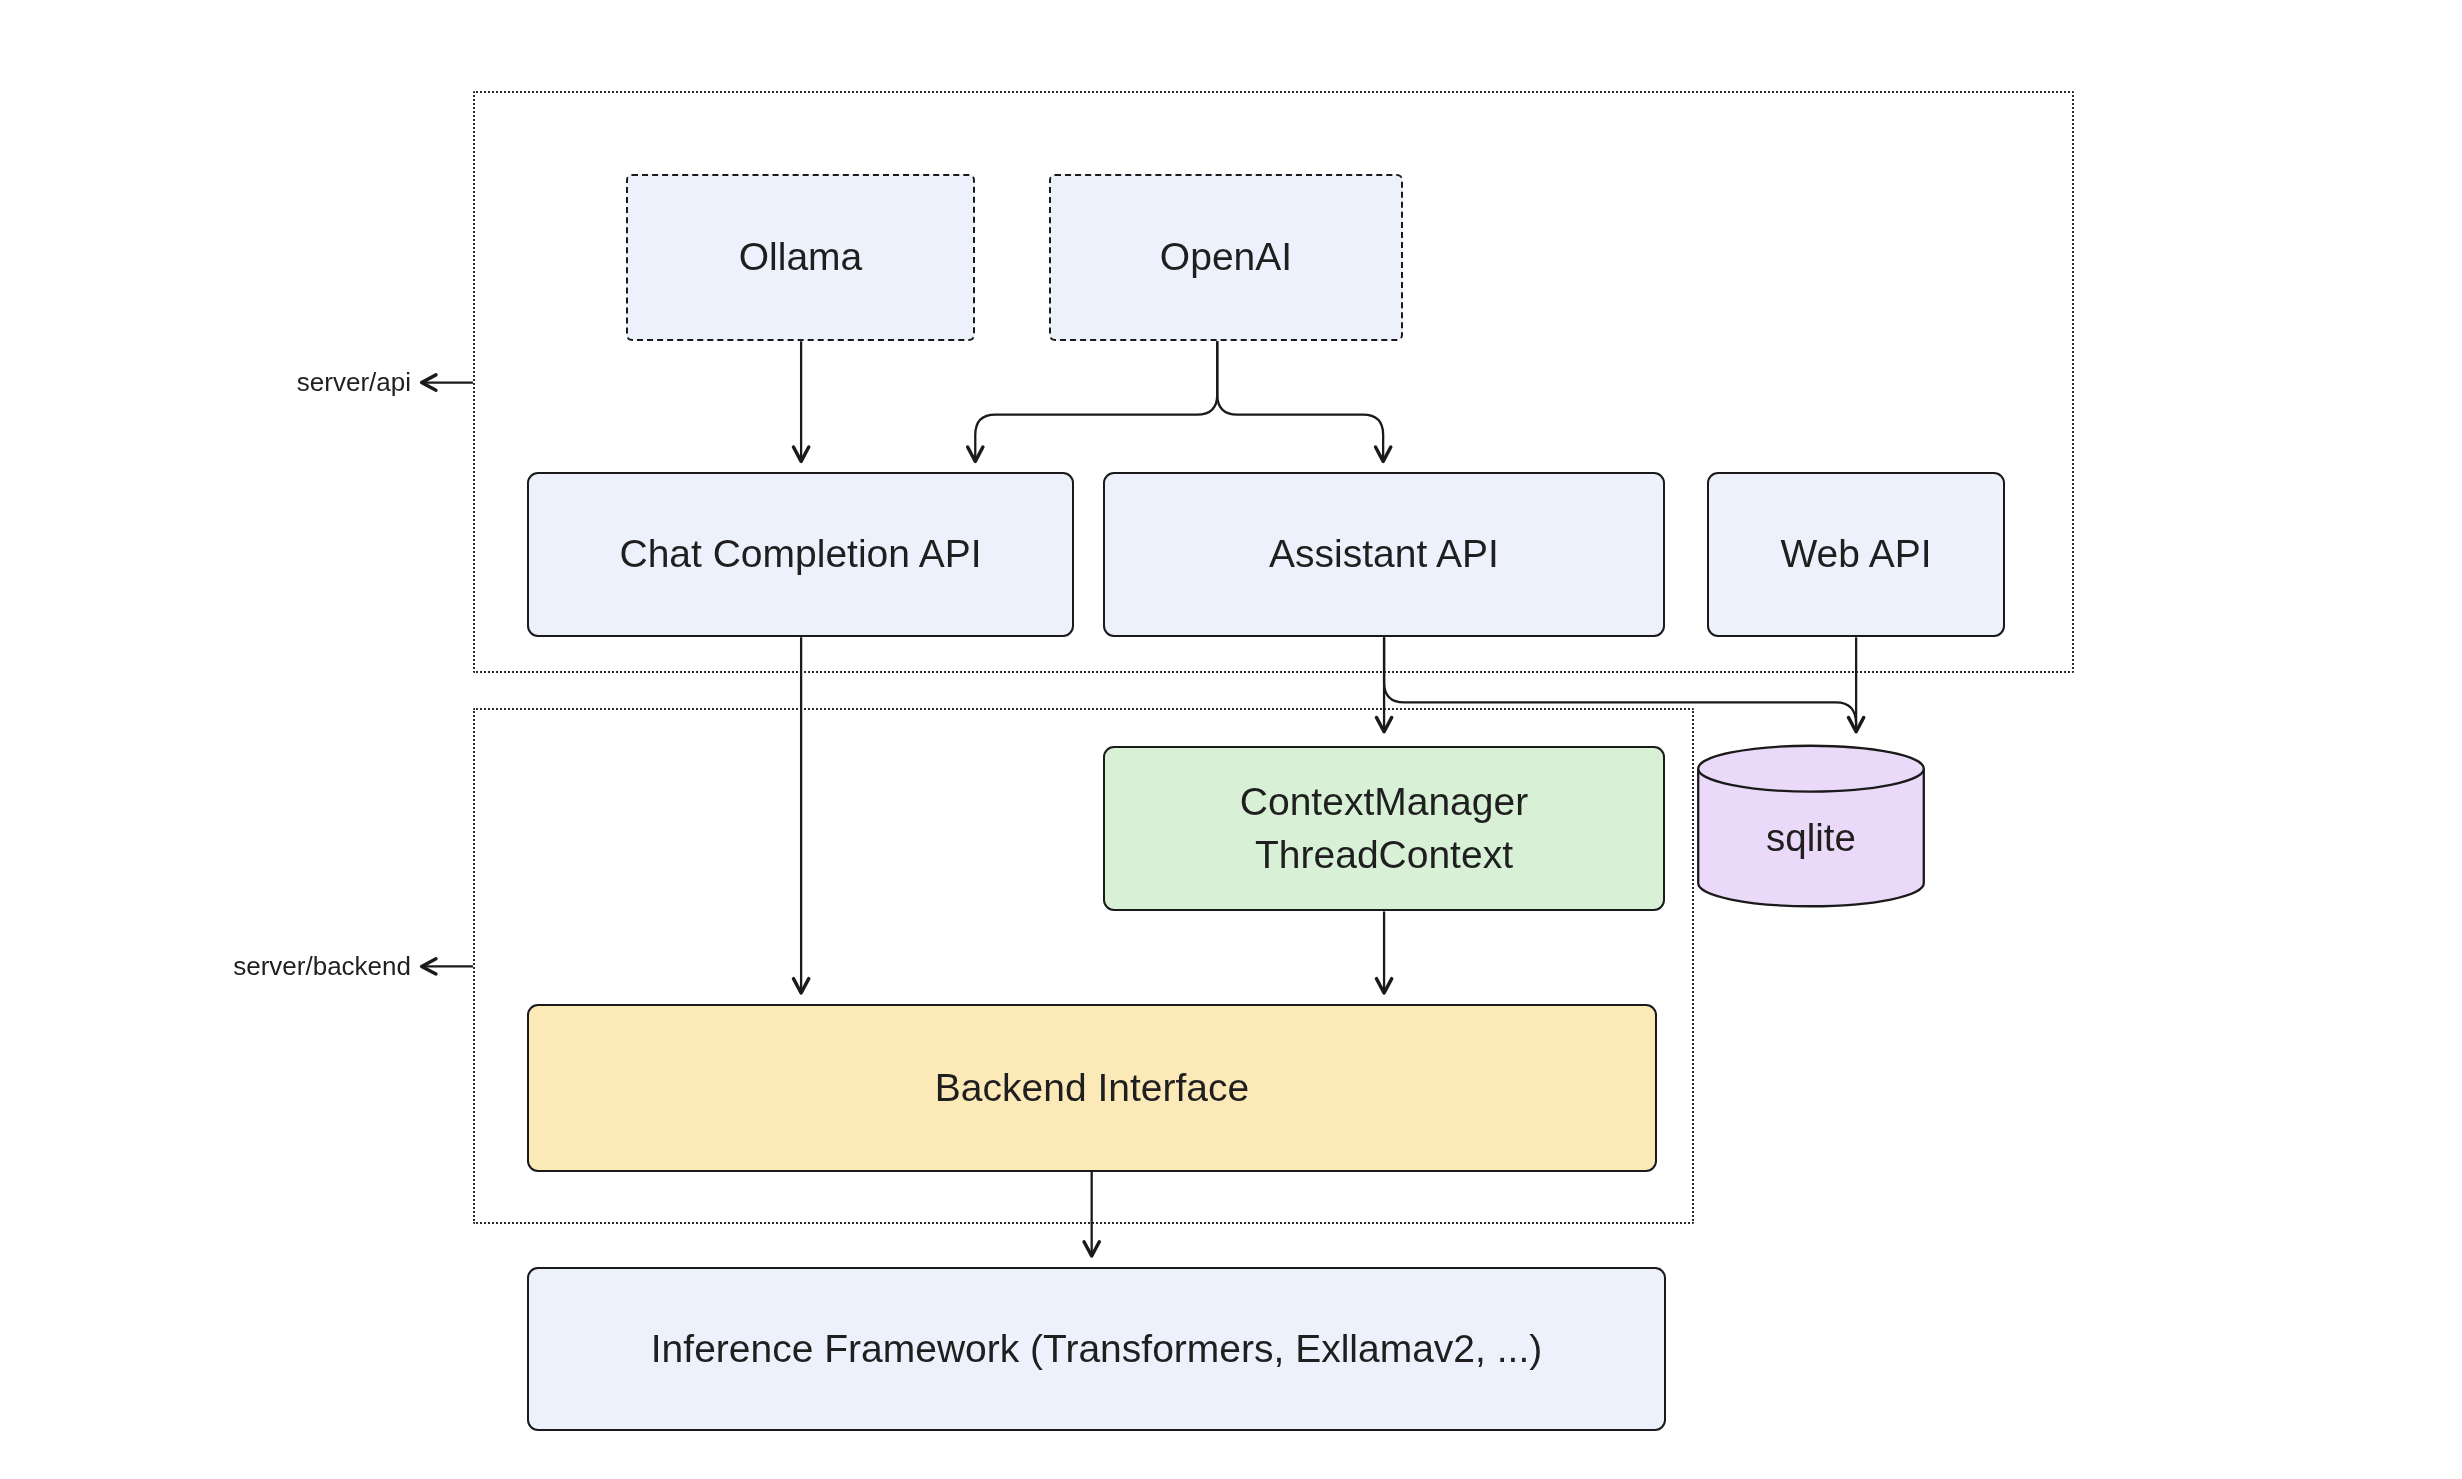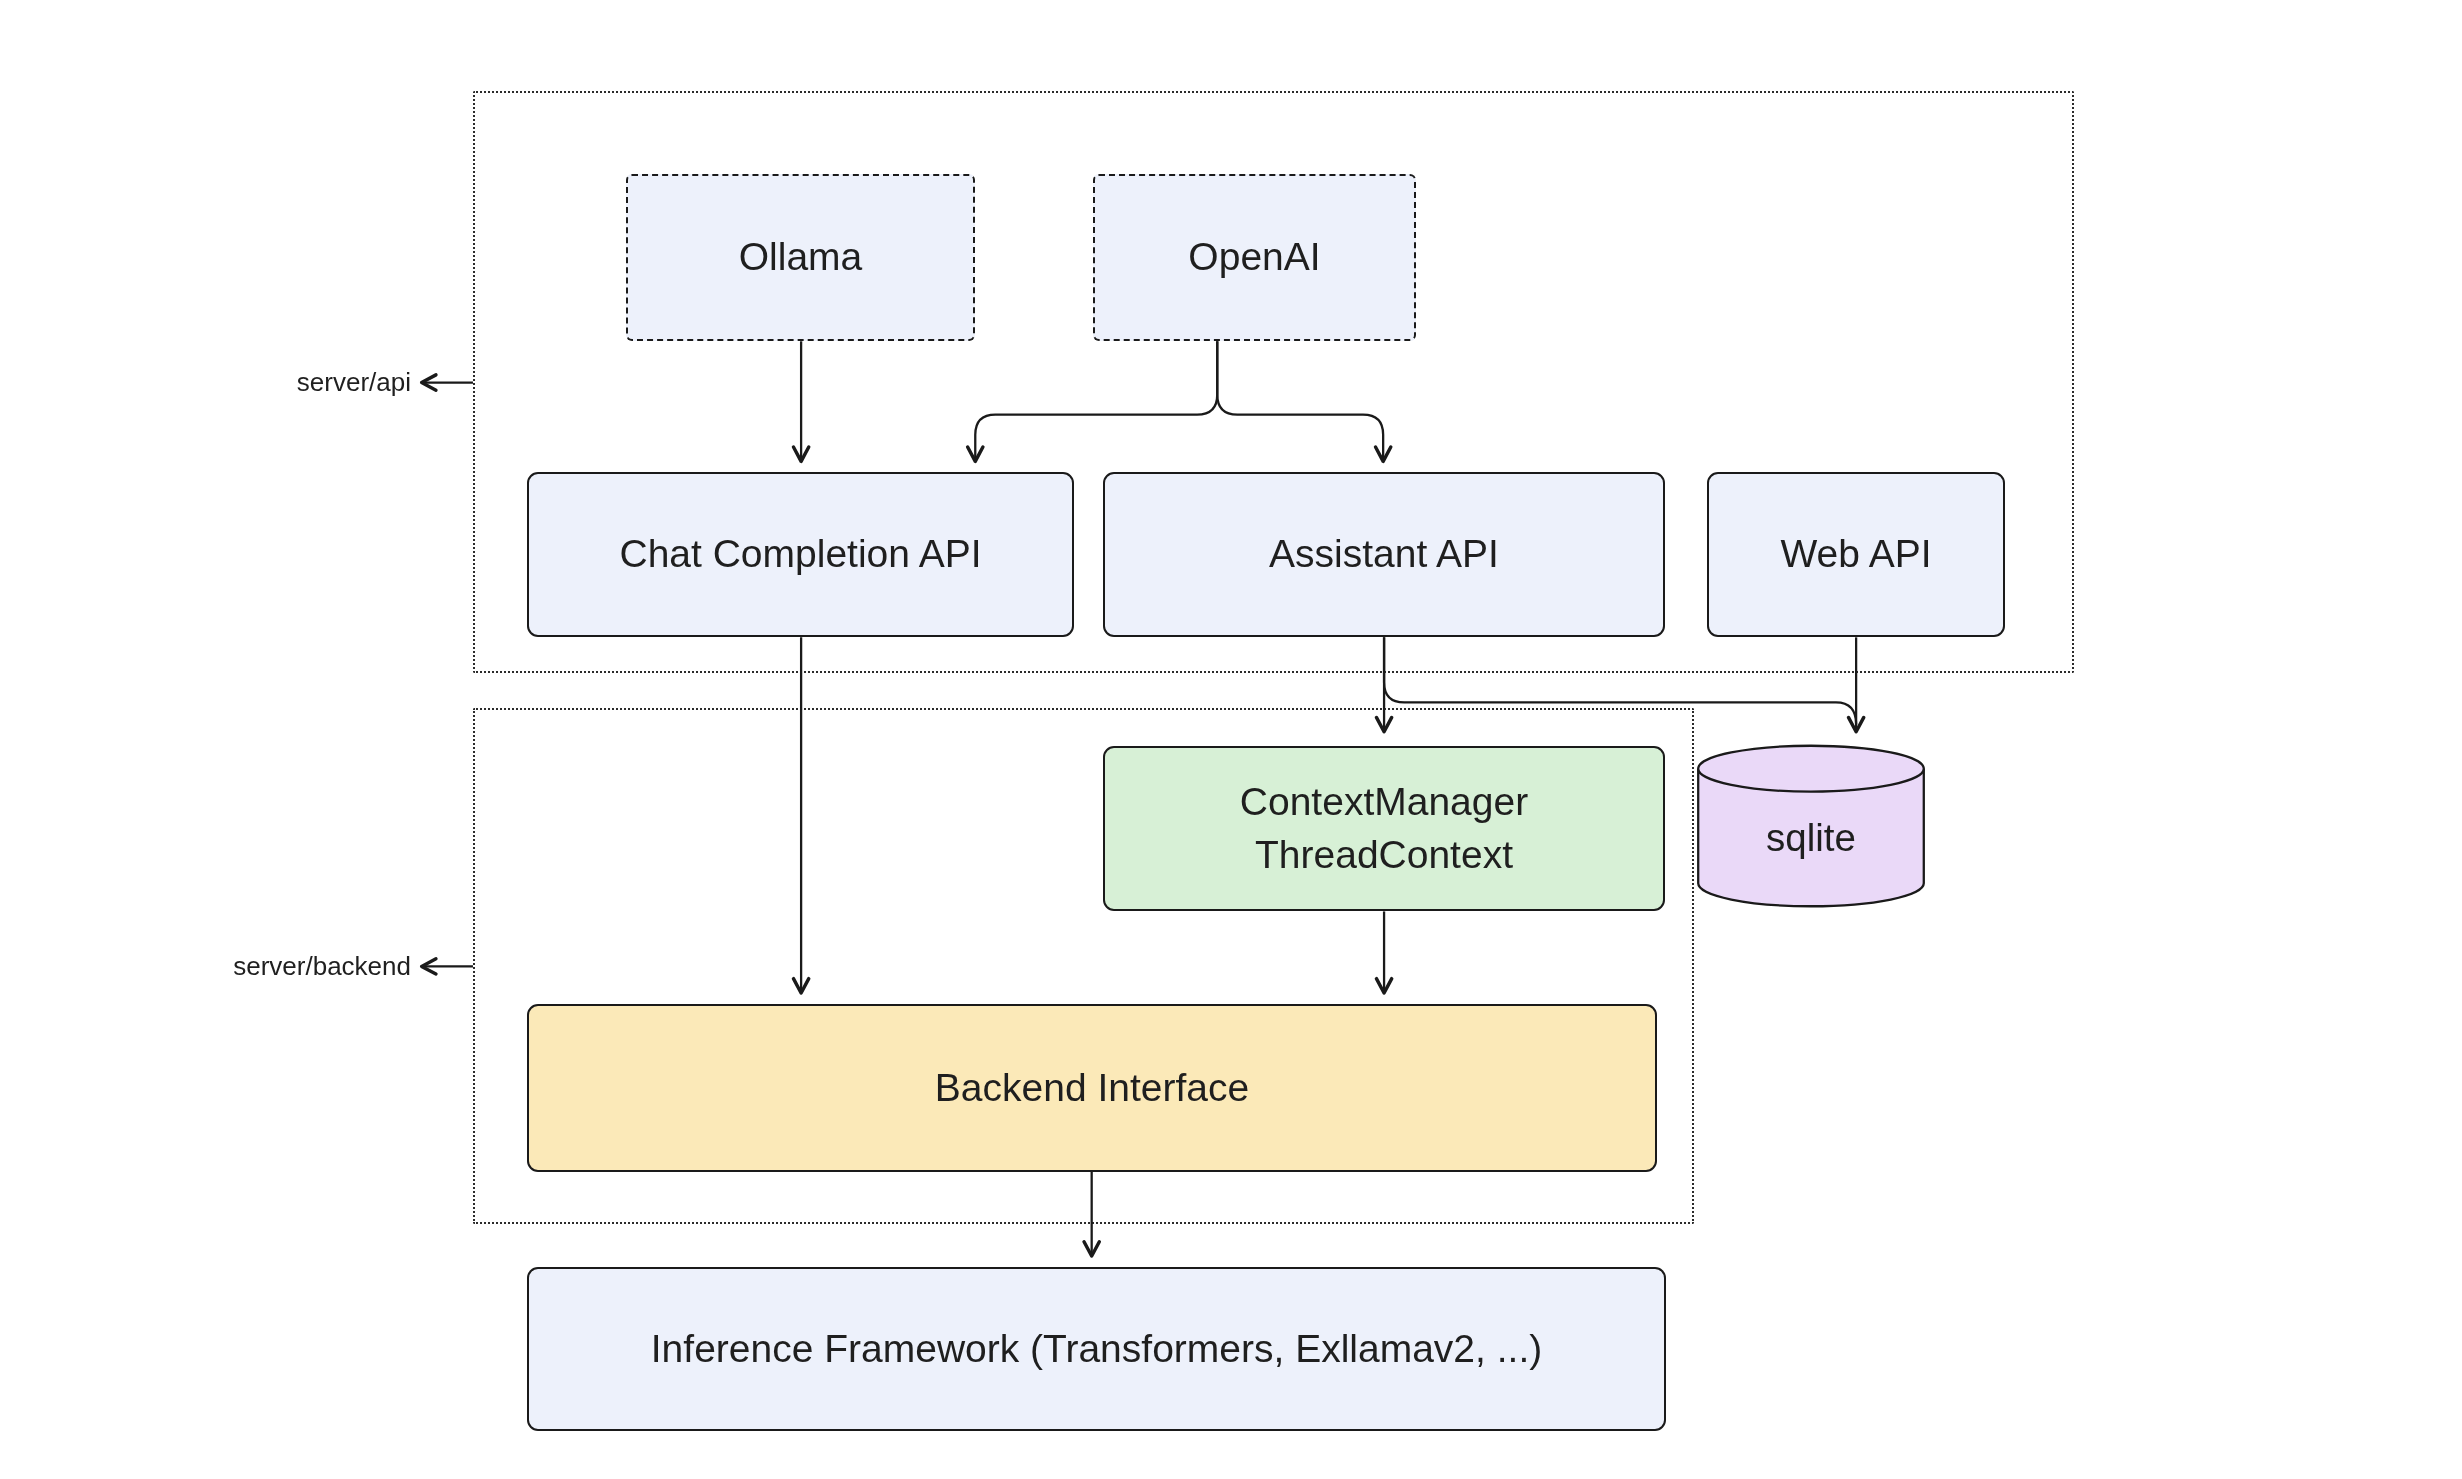--- a/index.html
+++ b/index.html
@@ -82,21 +82,21 @@
       <path d="M 1191 1278 L 1191 1370" marker-end="url(#vhead)"></path>
       <path d="M 516 417 L 460 417" marker-end="url(#vhead)"></path>
       <path d="M 516 1054 L 460 1054" marker-end="url(#vhead)"></path>
     </g>
   </svg>
 
   <div class="node dashed" style="left:626px; top:174px; width:349px; height:167px;">
     <span>Ollama</span>
   </div>
 
-  <div class="node dashed" style="left:1049px; top:174px; width:323px; height:167px;margin-left:44px;">
+  <div class="node dashed" style="left:1049px; top:174px; width:354px; height:167px;">
     <span>OpenAI</span>
   </div>
 
   <div class="node" style="left:527px; top:472px; width:547px; height:165px;">
     <span>Chat Completion API</span>
   </div>
 
   <div class="node" style="left:1103px; top:472px; width:562px; height:165px;">
     <span>Assistant API</span>
   </div>

